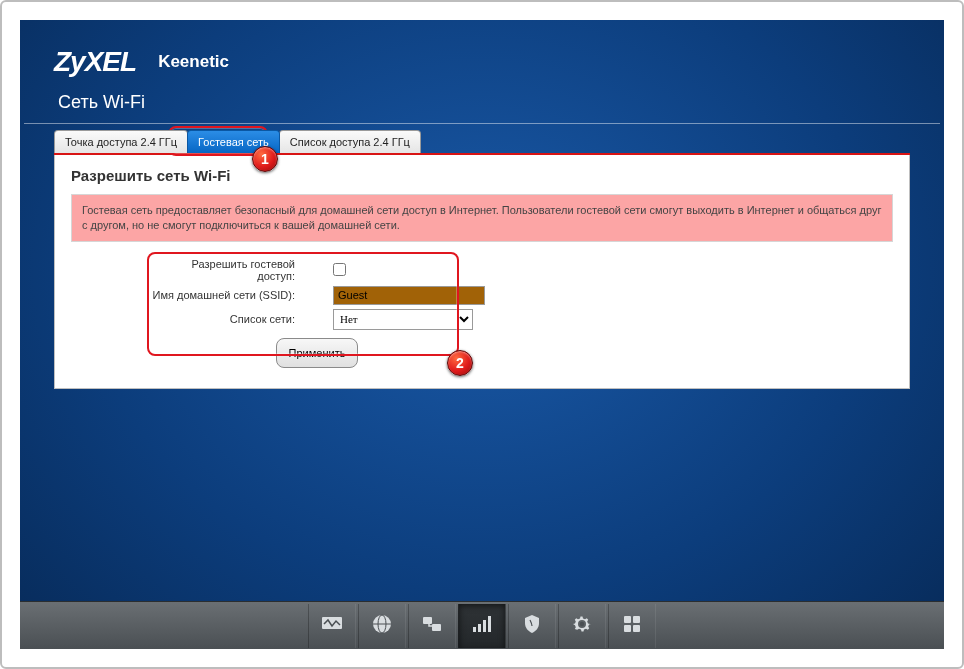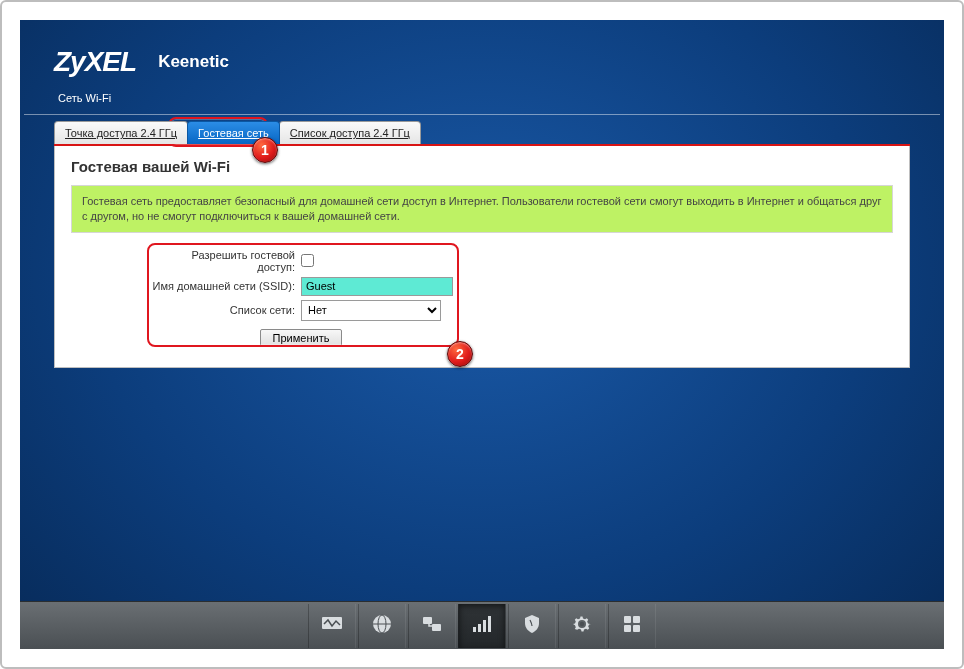--- a/index.html
+++ b/index.html
@@ -37,21 +37,21 @@
     .brand-product {
       font-size: 17px;
       font-weight: 700;
       color: #fff;
       margin-left: 22px;
       position: relative;
       top: -4px;
     }
     .section-title {
       color: #fff;
-      font-size: 11px;
+      font-size: 18px;
       padding: 10px 34px 10px 34px;
       border-bottom: 1px solid rgba(255,255,255,0.45);
       margin: 0 4px;
     }
     
     .tabs-row {
       display: flex;
       align-items: flex-end;
       padding: 6px 34px 0 34px;
       position: relative;
@@ -62,21 +62,20 @@
       background: linear-gradient(#fafafa, #e5e5e5);
       border: 1px solid #9a9a9a;
       border-bottom: none;
       border-top-left-radius: 4px;
       border-top-right-radius: 4px;
       margin-right: -1px;
       color: #222;
       cursor: pointer;
       position: relative;
       z-index: 2;
-      text-decoration: underline;
     }
     .tab.active {
       background: linear-gradient(#2b8de6, #0766c4);
       color: #fff;
       border-color: #0a57a3;
       z-index: 3;
     }
     .red-strip {
       height: 2px;
       background: #d81414;
@@ -93,69 +92,71 @@
       border: 1px solid #bfbfbf;
       border-top: none;
     }
     .panel-title {
       font-size: 15px;
       font-weight: 700;
       margin-bottom: 10px;
       color: #333;
     }
     .info-box {
-      background: #bef264;
+      background: #fca5a5;
       border: 1px solid #d6d6d6;
       padding: 8px 10px;
       font-size: 11px;
       color: #444;
       line-height: 1.35;
       margin-bottom: 16px;
     }
     
     .form-area {
       position: relative;
       width: fit-content;
       margin-left: 80px;
     }
     .form-row {
       display: flex;
       align-items: center;
       margin-bottom: 4px;
+      gap: 32px;
     }
     .form-label {
       width: 150px;
       text-align: right;
       font-size: 11px;
       padding-right: 6px;
       color: #333;
     }
     .form-input-cell { width: 150px; display: flex; align-items: center; }
     .chk { width: 13px; height: 13px; }
     .txt {
       width: 163px; height: 19px;
       border: 1px solid #9a9a9a;
       font-size: 11px;
       padding: 1px 4px;
-      background: #5eead4;
+      background: #a16207;
     }
     .sel {
       width: 140px; height: 21px;
       border: 1px solid #9a9a9a;
       font-size: 11px;
       background: #fff;
       padding-left: 2px;
+      font-family: Liberation Serif, serif;
     }
     .apply-row { text-align: center; margin-top: 8px; }
     .apply-btn {
       font-size: 11px;
-      padding: 2px 12px;
+      padding: 8px 12px;
       background: linear-gradient(#f7f7f7,#e0e0e0);
       border: 1px solid #8a8a8a;
-      border-radius: 2px;
+      border-radius: 8px;
       cursor: pointer;
     }
     
     .hl-box {
       position: absolute;
       border: 2px solid #e0161f;
       border-radius: 8px;
       pointer-events: none;
       box-shadow: 0 0 0 1px rgba(255,255,255,0.25) inset;
     }
@@ -220,21 +221,21 @@
       <div class="tab">Список доступа 2.4 ГГц</div>
 
       <div class="hl-box" style="left:148px; top:2px; width:100px; height:30px;"></div>
       <div class="marker" style="left:232px; top:22px;">
           <span>1</span>
         </div>
     </div>
     <div class="red-strip"></div>
 
     <div class="panel">
-      <div class="panel-title">Гостевая вашей Wi-Fi</div>
+      <div class="panel-title">Разрешить сеть Wi-Fi</div>
       <div class="info-box">Гостевая сеть предоставляет безопасный для домашней сети доступ в Интернет. Пользователи гостевой сети смогут выходить в Интернет и общаться друг с другом, но не смогут подключиться к вашей домашней сети.</div>
 
       <div class="form-area">
         <div class="form-row">
           <div class="form-label">Разрешить гостевой доступ:</div>
           <div class="form-input-cell">
             <input type="checkbox" class="chk" style="">
           </div>
         </div>
         <div class="form-row">

